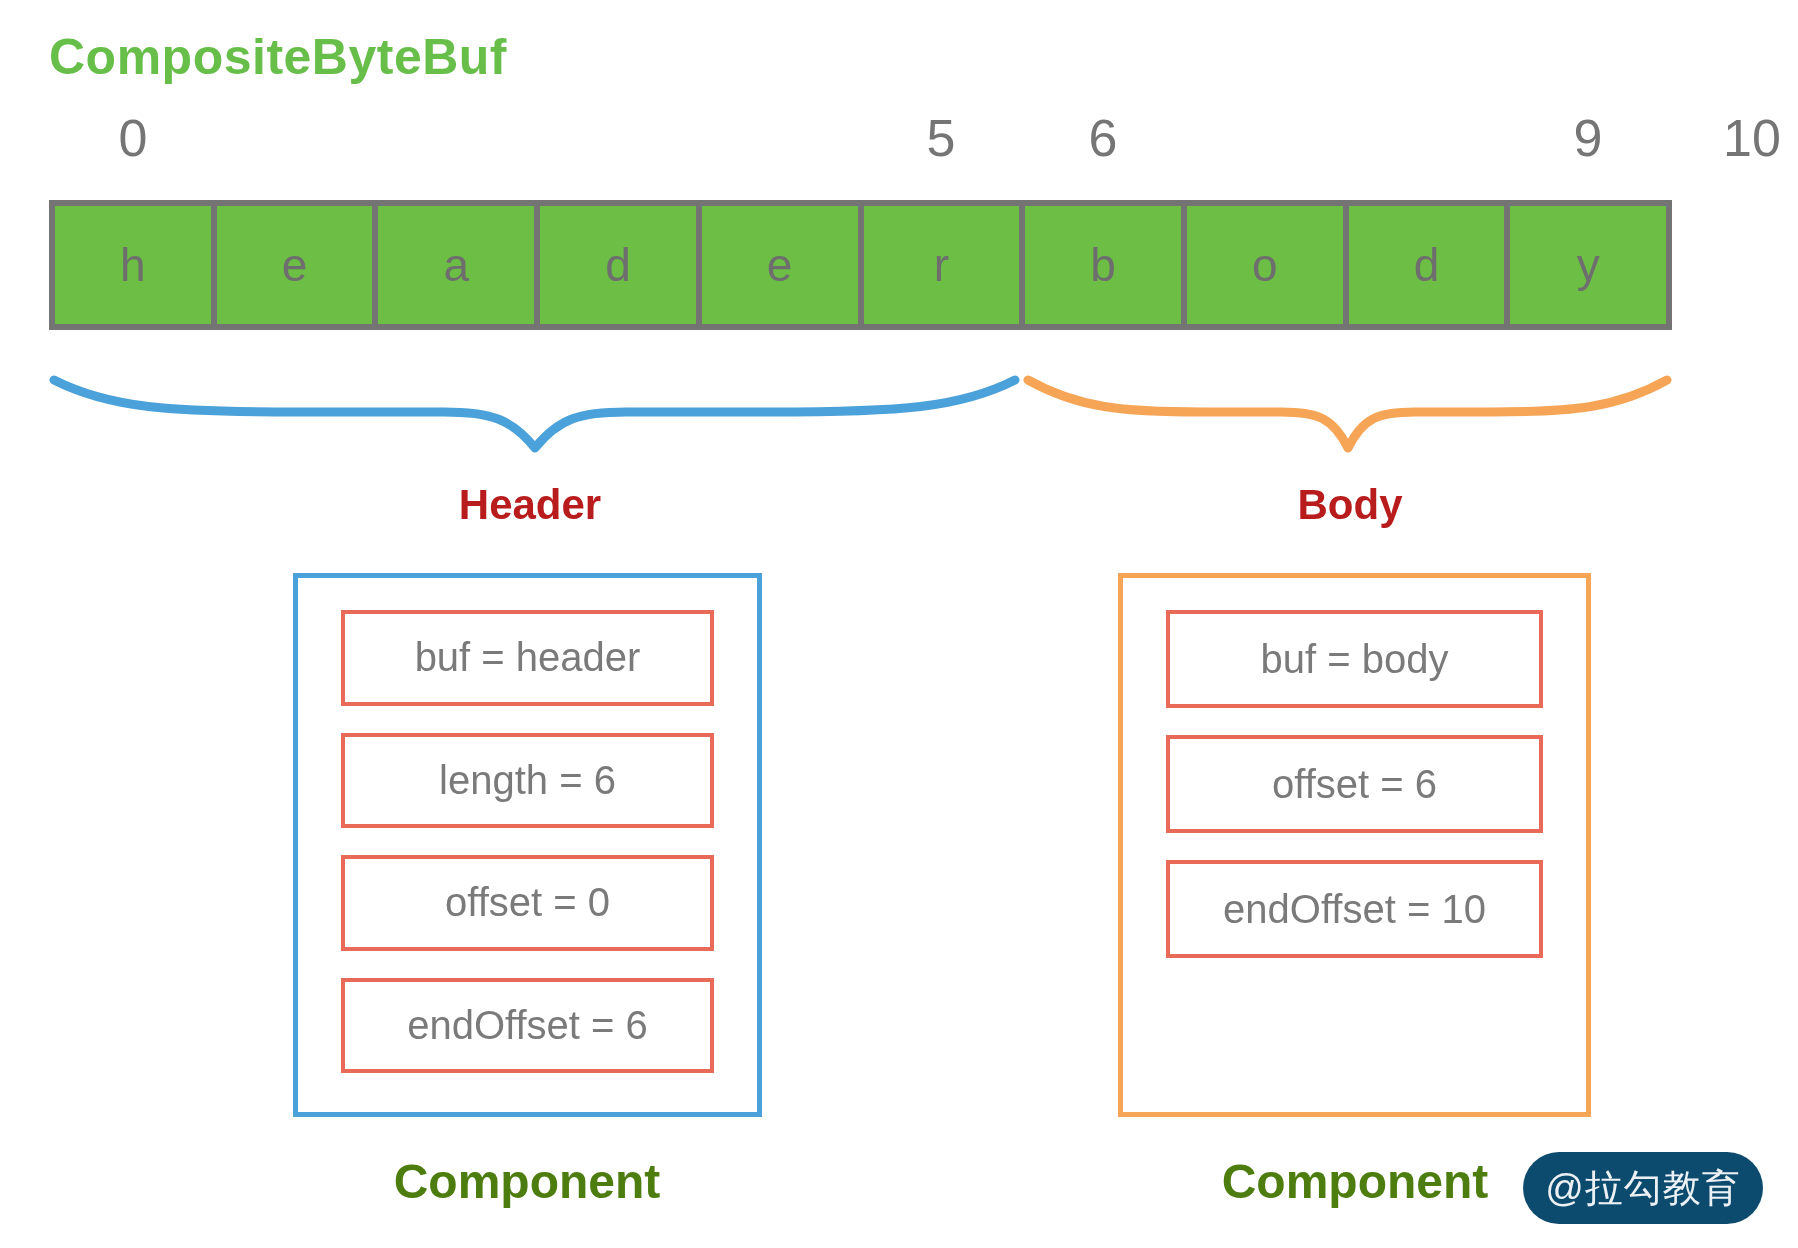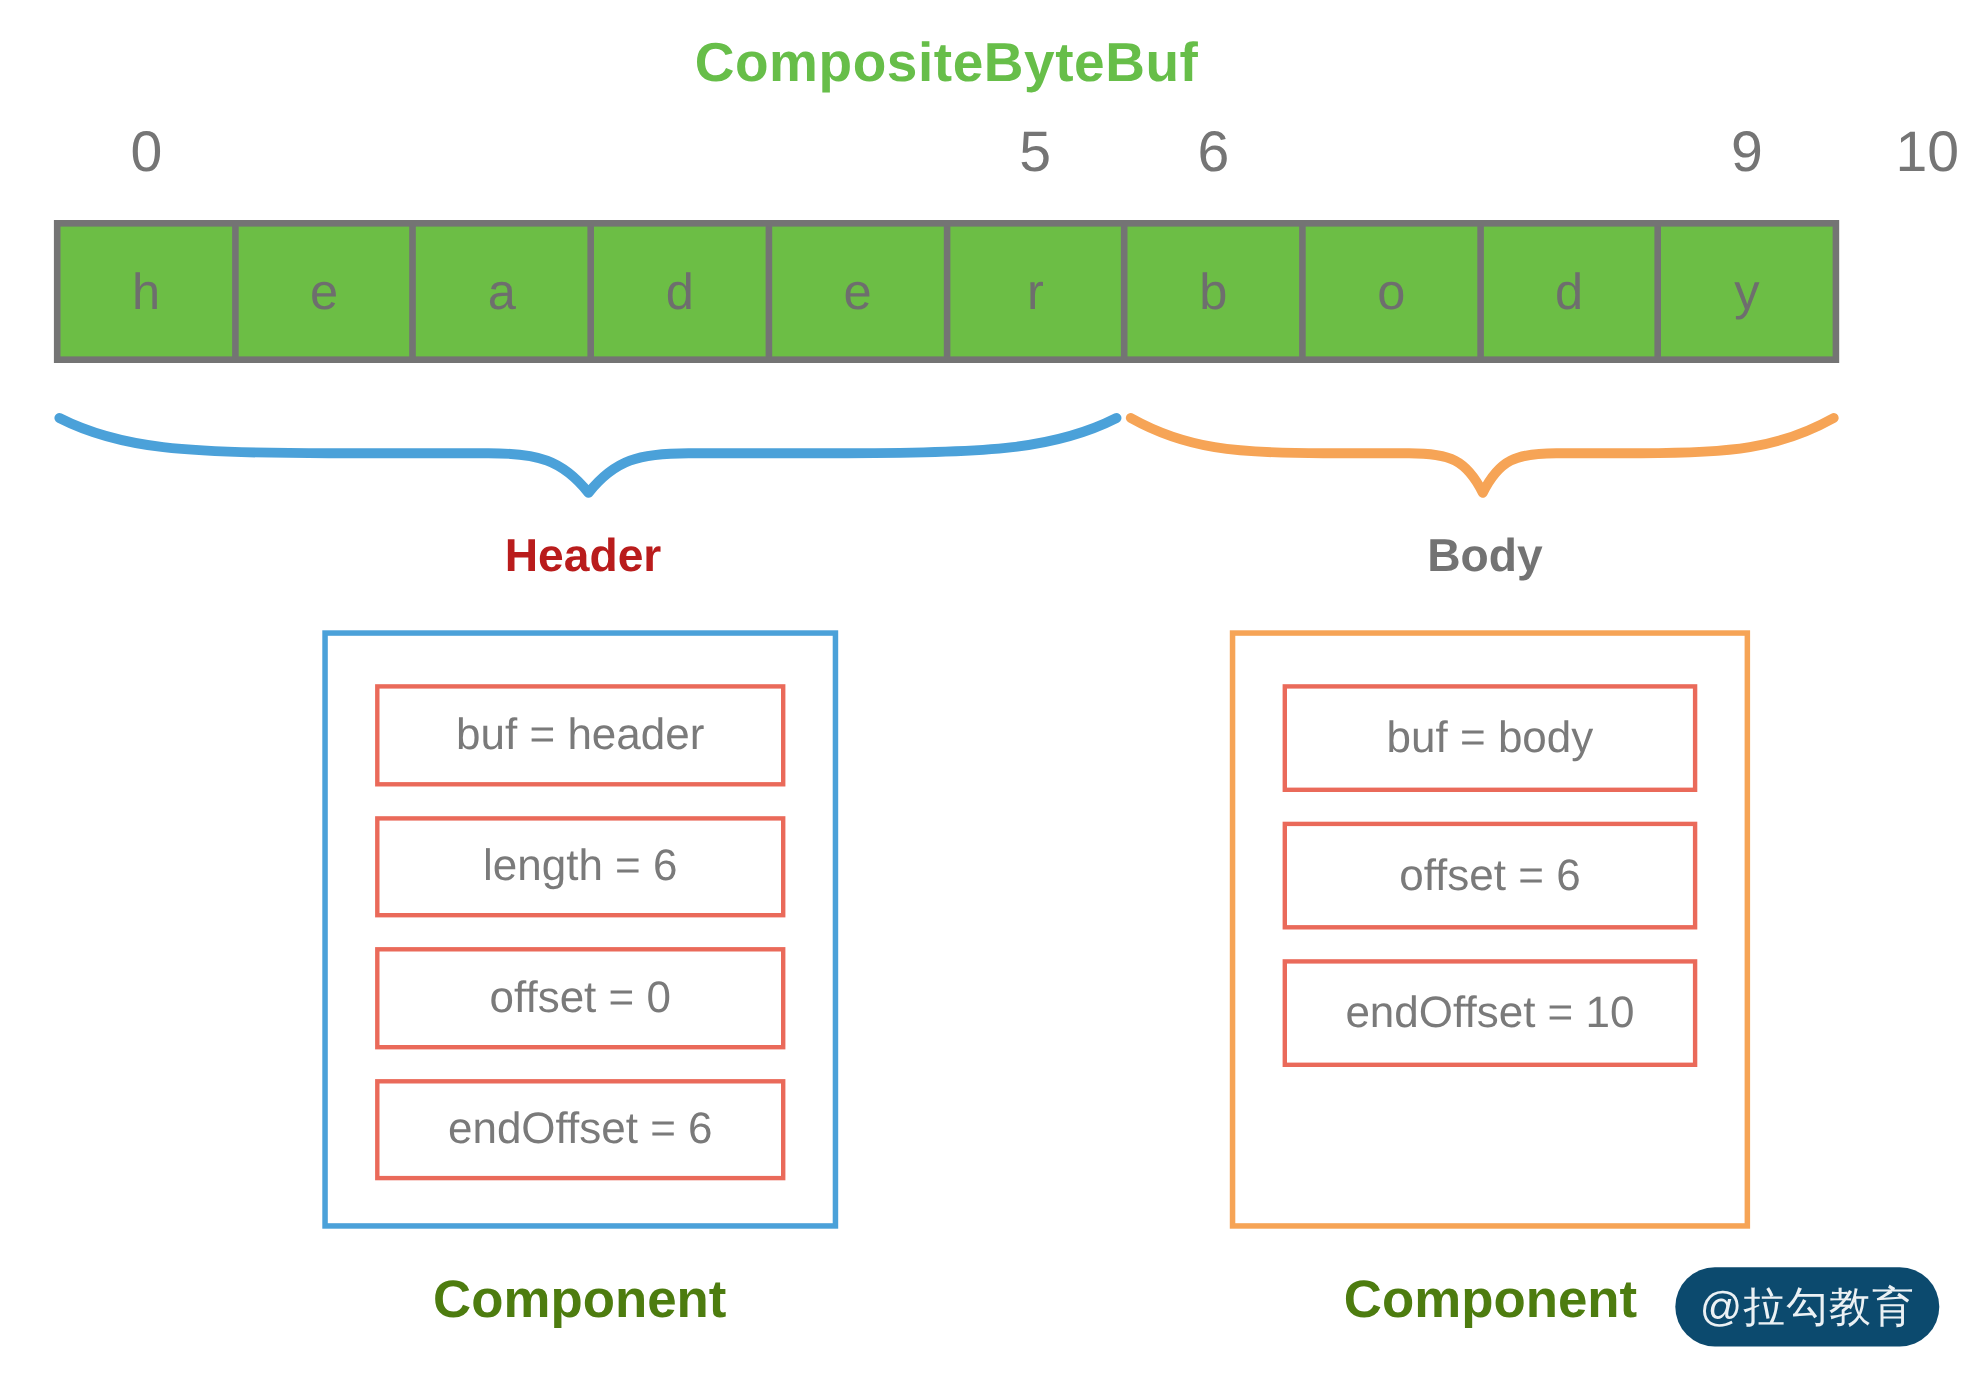--- a/index.html
+++ b/index.html
@@ -8,21 +8,20 @@
     width: 1798px;
     height: 1248px;
     background: #ffffff;
     font-family: "Liberation Sans", "DejaVu Sans", sans-serif;
     overflow: hidden;
   }
 
   .title {
     position: absolute;
     left: 49px; top: 28px; width: 1623px;
-    text-align: center;
     font-size: 50px;
     font-weight: 700;
     color: #67be49;
     letter-spacing: 0.5px;
   }
 
   .index-label {
     position: absolute;
     top: 112px;
     transform: translateX(-50%);
@@ -60,32 +59,32 @@
 
   .region-label {
     position: absolute;
     top: 482px;
     transform: translateX(-50%);
     font-size: 42px;
     font-weight: 600;
     line-height: 46px;
   }
   .header-label { left: 530px; color: #b91c1c; }
-  .body-label   { left: 1350px; color: #737373; }
+  .body-label   { left: 1350px; color: #b91c1c; }
 
   .component-box {
     position: absolute;
     top: 573px;
     height: 544px;
     box-sizing: border-box;
     background: #ffffff;
     display: flex;
     flex-direction: column;
     gap: 27px;
-    padding: 44px 43px 39px 43px;
+    padding: 32px 43px 39px 43px;
   }
   .header-box { left: 293px; width: 469px; border: 5px solid #4ba1d9; }
   .body-box   { left: 1118px; width: 473px; border: 5px solid #f6a456; }
 
   .field-box {
     box-sizing: border-box;
     height: 98px;
     border: 4px solid #ea6a5a;
     display: flex;
     align-items: center;

